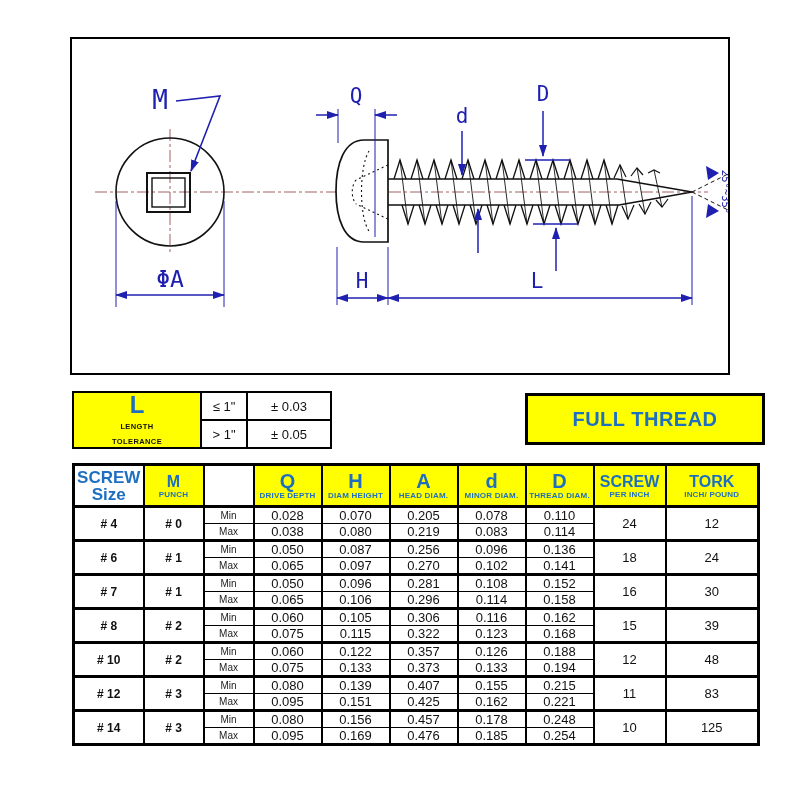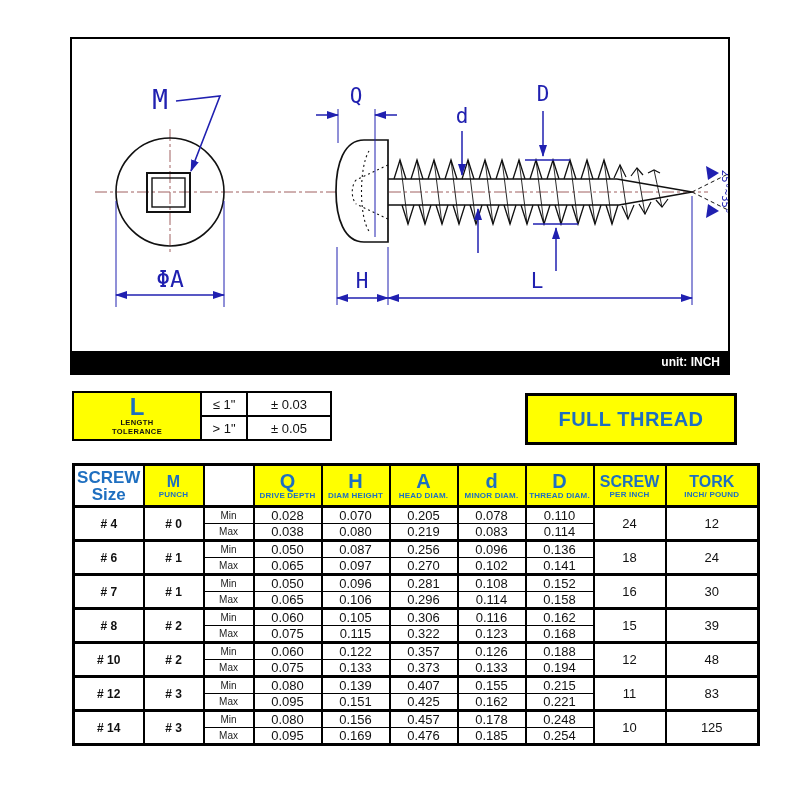--- a/index.html
+++ b/index.html
@@ -11,26 +11,26 @@
   .diagram-box svg{position:absolute;left:0;top:0;}
   .unit-bar{position:absolute;left:0;right:0;bottom:0;height:22px;background:#000;
     color:#fff;font-size:12px;font-weight:bold;line-height:22px;text-align:right;
     padding-right:8px;box-sizing:border-box;}
 
   
   .tol-table{position:absolute;left:72px;top:391px;border-collapse:collapse;}
   .tol-table td{border:2.5px solid #000;box-sizing:border-box;}
   .tol-left{width:128px;background:#FFFF00;text-align:center;vertical-align:middle;}
   .tol-L{color:#1E6FC0;font-weight:bold;font-size:24px;line-height:22px;}
-  .tol-sub{font-size:7.5px;font-weight:bold;color:#111;line-height:9px;letter-spacing:.4px;}
+  .tol-sub{font-size:7.5px;font-weight:bold;color:#111;line-height:9px;letter-spacing:.4px;margin-top:6px;}
   .tol-range{width:46px;height:24px;text-align:center;font-size:13px;color:#111;}
   .tol-val{width:84px;text-align:center;font-size:13px;color:#111;}
 
   
-  .full-thread{position:absolute;left:525px;top:393px;width:212px;height:52px;
+  .full-thread{position:absolute;left:525px;top:393px;width:240px;height:52px;
     background:#FFFF00;border:3px solid #000;box-sizing:border-box;
     display:flex;align-items:center;justify-content:center;
     color:#1E6FC0;font-size:20px;font-weight:bold;letter-spacing:.5px;}
 
   
   .spec-table{position:absolute;left:72px;top:463px;border-collapse:collapse;
     border:3px solid #000;table-layout:fixed;}
   .spec-table th,.spec-table td{border:2px solid #000;padding:0;text-align:center;
     vertical-align:middle;box-sizing:border-box;}
   .spec-table thead tr{height:42px;}
@@ -135,21 +135,20 @@
     <text class="cad-label" x="465" y="249" font-size="21" text-anchor="middle">L</text>
 
     <g>
       <path d="M620 153 L658 134 M620 153 L658 172" stroke="#111" stroke-width="1" stroke-dasharray="4 3" fill="none"></path>
       <polygon points="634,127 647,134 636,141" fill="#2020B0"></polygon>
       <polygon points="634,179 647,172 636,165" fill="#2020B0"></polygon>
     </g>
     <text class="cad-label" x="650" y="153" font-size="10.5" text-anchor="middle" transform="rotate(90 650 153)">25°~35°</text>
   </svg>
 
-  <div class="unit-bar">unit: INCH</div>
 </div>
 
 <table class="tol-table">
   <tbody>
     <tr>
       <td class="tol-left" rowspan="2">
         <div class="tol-L">L</div>
         <div class="tol-sub">LENGTH</div>
         <div class="tol-sub">TOLERANCE</div>
       </td>

